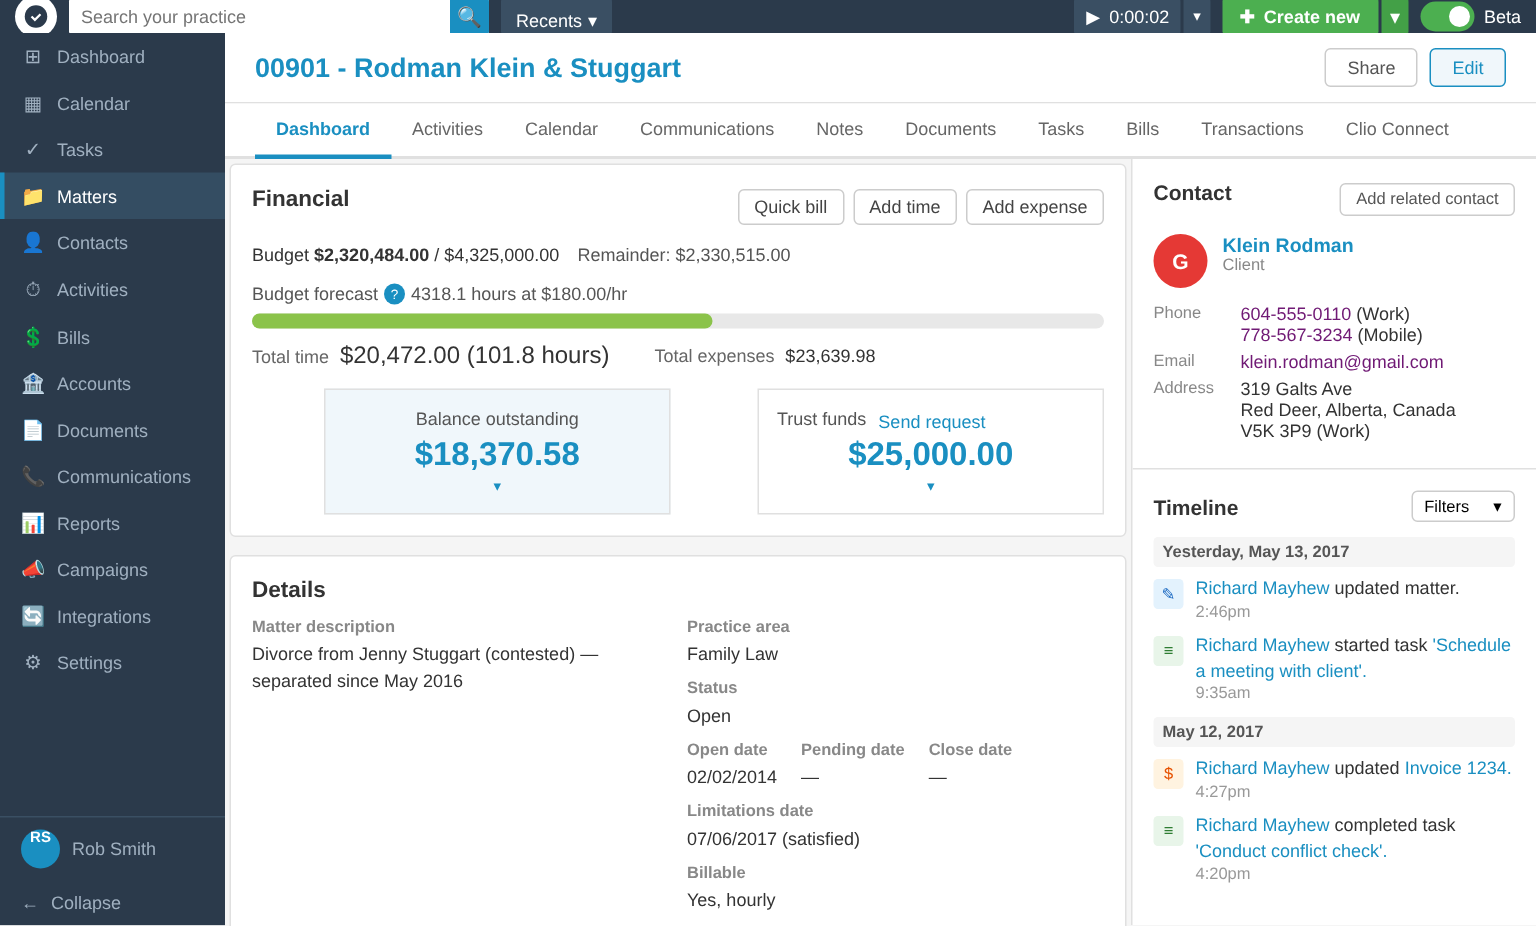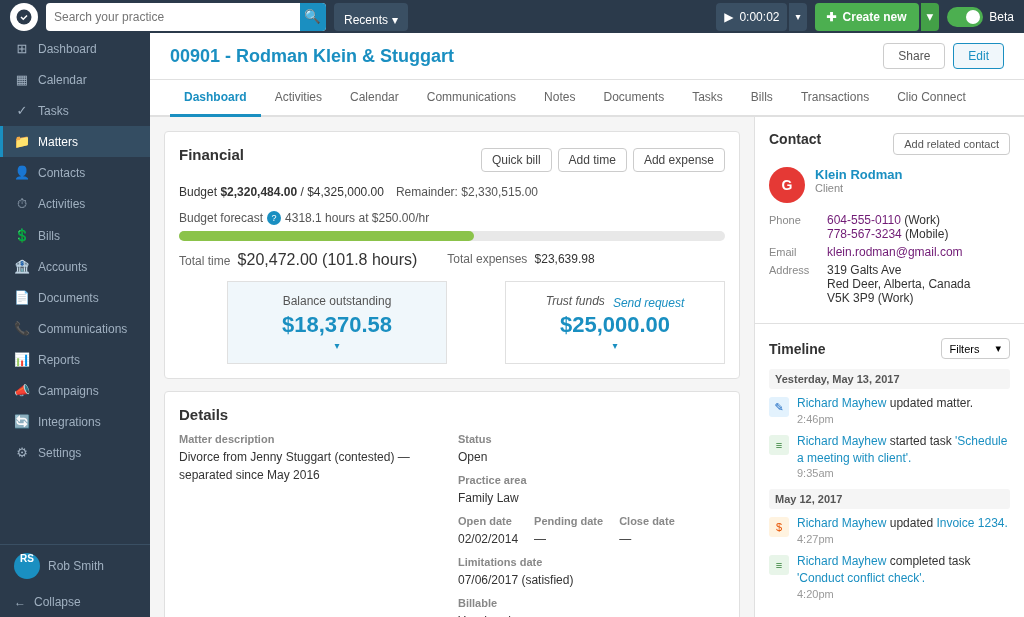--- a/index.html
+++ b/index.html
@@ -1,19 +1,19 @@
 <!DOCTYPE html>
 <html><head>
   <meta charset="utf-8">
   <style>
     * { box-sizing: border-box; margin: 0; padding: 0; }
     body { font-family: -apple-system, BlinkMacSystemFont, 'Segoe UI', sans-serif; font-size: 13px; background: #f5f5f5; color: #333; display: flex; flex-direction: column; height: 617px; overflow: hidden; }
 
     
-    .top-nav { background: #2b3a4b; height: 33px; display: flex; align-items: center; padding: 0 10px; gap: 8px; flex-shrink: 0; }
+    .top-nav { background: #2b3a4b; height: 22px; display: flex; align-items: center; padding: 0 10px; gap: 8px; flex-shrink: 0; }
     .logo { width: 28px; height: 28px; background: #fff; border-radius: 50%; display: flex; align-items: center; justify-content: center; flex-shrink: 0; }
     .logo svg { width: 18px; height: 18px; }
     .search-bar { background: #fff; border-radius: 4px; display: flex; align-items: center; padding: 0 8px; height: 28px; flex: 1; max-width: 280px; }
     .search-bar input { border: none; outline: none; font-size: 12px; color: #666; width: 100%; background: transparent; }
     .search-icon-btn { background: #1a8fc1; border: none; border-radius: 0 4px 4px 0; width: 28px; height: 28px; display: flex; align-items: center; justify-content: center; cursor: pointer; margin-right: -8px; color: #fff; }
     .recents-btn { background: #3a4f63; border: none; border-radius: 4px; color: #fff; font-size: 12px; padding: 4px 10px; cursor: pointer; display: flex; align-items: flex-end; gap: 4px; height: 28px; }
     .nav-spacer { flex: 1; }
     .timer-btn { background: #3a4f63; border: none; border-radius: 4px; color: #fff; font-size: 12px; padding: 4px 8px; cursor: pointer; display: flex; align-items: center; gap: 6px; height: 28px; }
     .timer-dropdown { background: #3a4f63; border: none; border-radius: 0 4px 4px 0; color: #fff; padding: 4px 6px; cursor: pointer; height: 28px; font-size: 10px; }
     .create-btn { background: #4caf50; border: none; border-radius: 4px; color: #fff; font-size: 12px; padding: 4px 12px; cursor: pointer; display: flex; align-items: center; gap: 6px; height: 28px; font-weight: 600; }
@@ -47,21 +47,21 @@
     .header-actions { display: flex; gap: 8px; }
     .btn-outline { background: #fff; border: 1px solid #ccc; border-radius: 4px; padding: 5px 14px; font-size: 12px; cursor: pointer; color: #555; }
 
     
     .page-tabs { background: #fff; display: flex; border-bottom: 2px solid #e0e0e0; padding: 0 20px; flex-shrink: 0; }
     .tab { padding: 10px 14px; font-size: 12px; color: #666; cursor: pointer; border-bottom: 3px solid transparent; margin-bottom: -2px; white-space: nowrap; }
     .tab.active { color: #1a8fc1; border-bottom-color: #1a8fc1; font-weight: 600; }
 
     
     .content-grid { display: flex; flex: 1; overflow: hidden; gap: 0; }
-    .left-col { flex: 1; overflow-y: auto; padding: 14px; display: flex; flex-direction: column; gap: 12px; }
+    .left-col { flex: 1; overflow-y: auto; padding: 3px; display: flex; flex-direction: column; gap: 12px; }
     .right-col { width: 270px; background: #fff; border-left: 1px solid #e0e0e0; overflow-y: auto; flex-shrink: 0; }
 
     
     .card { background: #fff; border: 1px solid #e0e0e0; border-radius: 4px; padding: 14px; }
     .card-title { font-size: 15px; font-weight: 600; color: #333; margin-bottom: 10px; }
 
     
     .financial-header { display: flex; align-items: center; justify-content: space-between; margin-bottom: 12px; }
     .financial-actions { display: flex; gap: 6px; }
     .btn-sm { background: #fff; border: 1px solid #ccc; border-radius: 4px; padding: 4px 10px; font-size: 12px; cursor: pointer; color: #444; }
@@ -71,21 +71,21 @@
     .budget-remainder { font-size: 12px; color: #555; }
     .budget-forecast { font-size: 12px; color: #555; display: flex; align-items: flex-end; gap: 4px; }
     .progress-bar-wrap { height: 10px; background: #e8e8e8; border-radius: 5px; margin-bottom: 10px; }
     .progress-bar-fill { height: 100%; background: #8bc34a; border-radius: 5px; width: 54%; }
     .financial-boxes { display: flex; gap: 10px; }
     .fin-box { flex: 1; border: 1px solid #e0e0e0; border-radius: 0; padding: 12px; text-align: center; margin-left: 48px; }
     .fin-box.outstanding { background: #f0f7fb; }
     .fin-box .box-label { font-size: 12px; color: #555; margin-bottom: 4px; font-weight: 500; }
     .fin-box .box-amount { font-size: 22px; color: #1a8fc1; font-weight: 600; cursor: pointer; }
     .fin-box .box-chevron { font-size: 10px; color: #1a8fc1; text-align: center; margin-top: 2px; }
-    .trust-header { display: flex; align-items: center; justify-content: center; gap: 8px; font-style: italic; }
+    .trust-header { display: flex; align-items: center; justify-content: flex-start; gap: 8px; }
     .send-req { color: #1a8fc1; font-size: 12px; cursor: pointer; }
 
     
     .details-grid { display: grid; grid-template-columns: 1fr 1fr; gap: 12px; }
     .detail-item { }
     .detail-label { font-size: 11px; color: #888; font-weight: 600; margin-bottom: 3px; text-transform: none; }
     .detail-value { font-size: 12px; color: #333; line-height: 1.5; }
     .detail-dates { display: flex; gap: 16px; }
     .detail-date-item .detail-label { font-size: 11px; color: #888; }
     .detail-date-item .detail-value { font-size: 12px; color: #333; }
@@ -275,21 +275,21 @@
           <div class="financial-budget">
             <span class="budget-text">
               <span>Budget</span>&nbsp;<span class="budget-bold">$2,320,484.00</span>&nbsp;<span>/</span>&nbsp;<span>$4,325,000.00</span>
             </span>
             <span class="budget-remainder">
               <span>Remainder:</span>&nbsp;<span>$2,330,515.00</span>
             </span>
             <span class="budget-forecast">
               <span>Budget forecast</span>
               <span style="width:14px;height:14px;background:#1a8fc1;color:#fff;border-radius:50%;display:inline-flex;align-items:center;justify-content:center;font-size:9px;">?</span>
-              <span>4318.1 hours at $250.00/hr</span>
+              <span>4318.1 hours at $180.00/hr</span>
             </span>
           </div>
           <div class="progress-bar-wrap">
             <div class="progress-bar-fill"></div>
           </div>
           <div style="display:flex;gap:30px;margin-bottom:12px;">
             <div>
               <span style="font-size:12px;color:#666;">Total time</span>&nbsp;&nbsp;<span style="font-size:16px;color:#333;font-weight:500;">$20,472.00 (101.8 hours)</span>
             </div>
             <div>
@@ -315,26 +315,26 @@
 
         <div class="card">
           <div class="card-title">Details</div>
           <div class="details-grid">
             <div class="detail-item">
               <div class="detail-label">Matter description</div>
               <div class="detail-value">Divorce from Jenny Stuggart (contested) — separated since May 2016</div>
             </div>
             <div>
               <div class="detail-item" style="margin-bottom:8px;">
+                <div class="detail-label">Practice area</div>
+                <div class="detail-value">Family Law</div>
+              </div>
+              <div class="detail-item" style="margin-bottom:8px;">
                 <div class="detail-label">Status</div>
                 <div class="detail-value">Open</div>
-              </div>
-              <div class="detail-item" style="margin-bottom:8px;">
-                <div class="detail-label">Practice area</div>
-                <div class="detail-value">Family Law</div>
               </div>
               <div class="detail-item" style="margin-bottom:8px;">
                 <div class="detail-dates">
                   <div class="detail-date-item">
                     <div class="detail-label">Open date</div>
                     <div class="detail-value">02/02/2014</div>
                   </div>
                   <div class="detail-date-item">
                     <div class="detail-label">Pending date</div>
                     <div class="detail-value">—</div>

